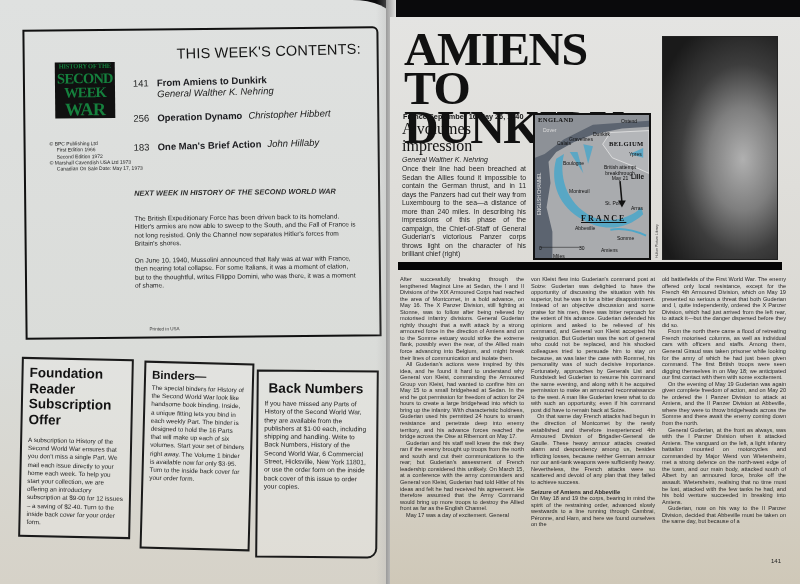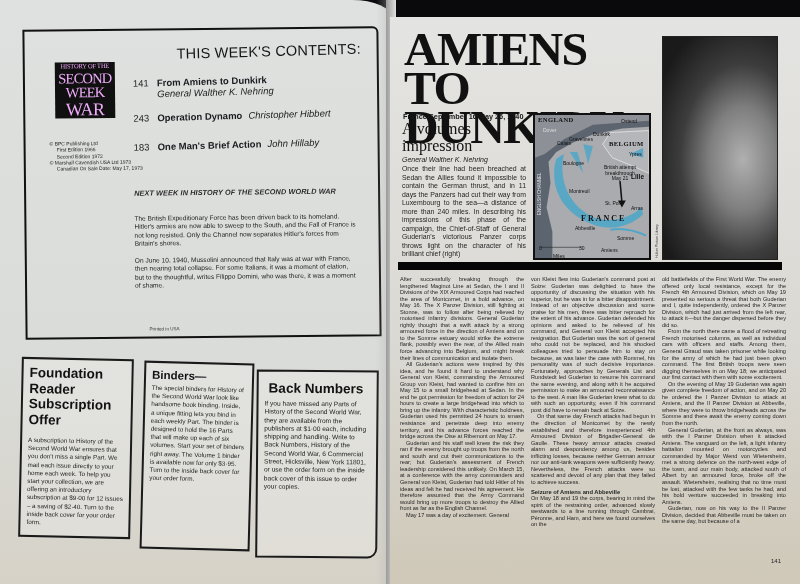--- a/index.html
+++ b/index.html
@@ -21,22 +21,22 @@
       border: 2px solid #111; border-top-right-radius: 6px;
       transform: rotate(-0.6deg);
     }
     .contents-title {
       position: absolute; left: 152px; top: 14px;
       font-size: 14.5px; letter-spacing: 0.2px; color: #151515;
       transform: rotate(-1deg);
     }
     .logo {
       position: absolute; left: 30px; top: 31px; width: 60px; height: 56px;
-      background: #101010; color: #f0abfc;
-      font-family: "Liberation Serif", serif; font-weight: normal;
+      background: #101010; color: #15803d;
+      font-family: "Liberation Serif", serif; font-weight: bold;
       text-align: center; line-height: 1; padding-top: 1px;
     }
     .logo .l1 { font-size: 6.5px; letter-spacing: -0.2px; display:block; }
     .logo .l2 { font-size: 14.5px; letter-spacing: -0.8px; display:block; margin-top:1px; }
     .logo .l3 { font-size: 14.5px; letter-spacing: -0.8px; display:block; }
     .logo .l4 { font-size: 18px; letter-spacing: -0.5px; display:block; }
     .copyright {
       position: absolute; left: 24px; top: 109px; font-size: 5px; line-height: 6.3px; color:#222;
       width: 140px;
     }
@@ -94,21 +94,21 @@
       position: absolute; left: 402px; top: 165px; width: 124px;
       font-size: 6.9px; line-height: 8.5px; color: #1f1f1f; text-align: justify;
     }
     .map {
       position: absolute; left: 533px; top: 113px; width: 118px; height: 147px;
       background: #1e2126; border: 2px solid #111; overflow: hidden;
     }
     .map svg { width: 100%; height: 100%; display:block; }
     .map-label { position: absolute; font-size: 5px; color: #111; }
     .map-label.big { font-family: "Liberation Serif", serif; font-weight: bold; font-size: 6.6px; letter-spacing: 0.4px; }
-    .map-label.france { font-size: 8px; letter-spacing: 2px; }
+    .map-label.france { font-size: 8px; letter-spacing: 2px; text-decoration: underline; }
     .photo {
       position: absolute; left: 662px; top: 36px; width: 116px; height: 224px;
       background: radial-gradient(ellipse at 70% 55%, #b0b0b0 0%, #7e7e7e 30%, #3d3d3d 55%, #1a1a1a 85%);
       border: 1px solid #222;
     }
     .photo-credit {
       position: absolute; left: 660px; top: 220px; font-size: 3.5px; color: #333;
       transform: rotate(-90deg); transform-origin: left top;
     }
     .black-bar { position: absolute; left: 398px; top: 262px; width: 384px; height: 8px; background: #050505; }
@@ -148,21 +148,21 @@
 
     <div class="toc">
       <div class="toc-item">
         <span class="toc-num">141</span>
         <span class="stack">
           <span class="toc-title">From Amiens to Dunkirk</span>
           <span class="toc-author">General Walther K. Nehring</span>
         </span>
       </div>
       <div class="toc-item">
-        <span class="toc-num">243</span>
+        <span class="toc-num">256</span>
         <span class="toc-title">Operation Dynamo</span>
         <span class="toc-author">Christopher Hibbert</span>
       </div>
       <div class="toc-item" style="margin-top:18px">
         <span class="toc-num">183</span>
         <span class="toc-title">One Man's Brief Action</span>
         <span class="toc-author">John Hillaby</span>
       </div>
     </div>
 

